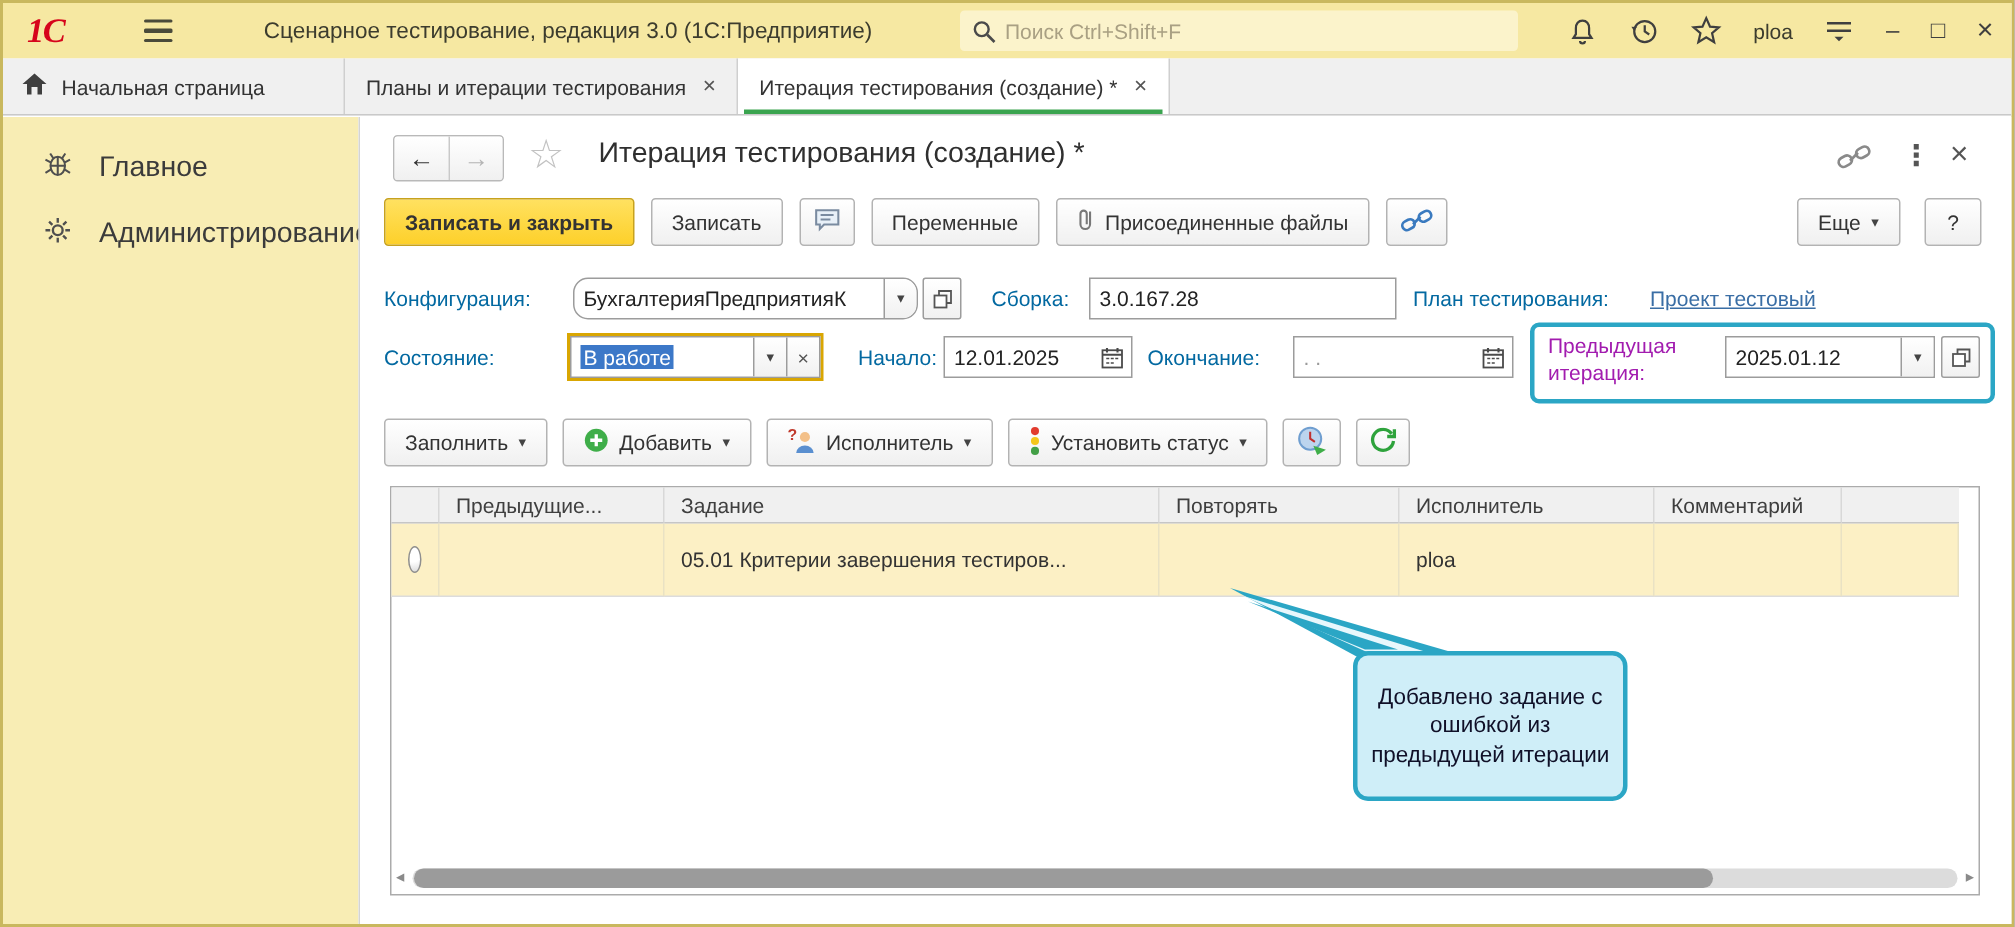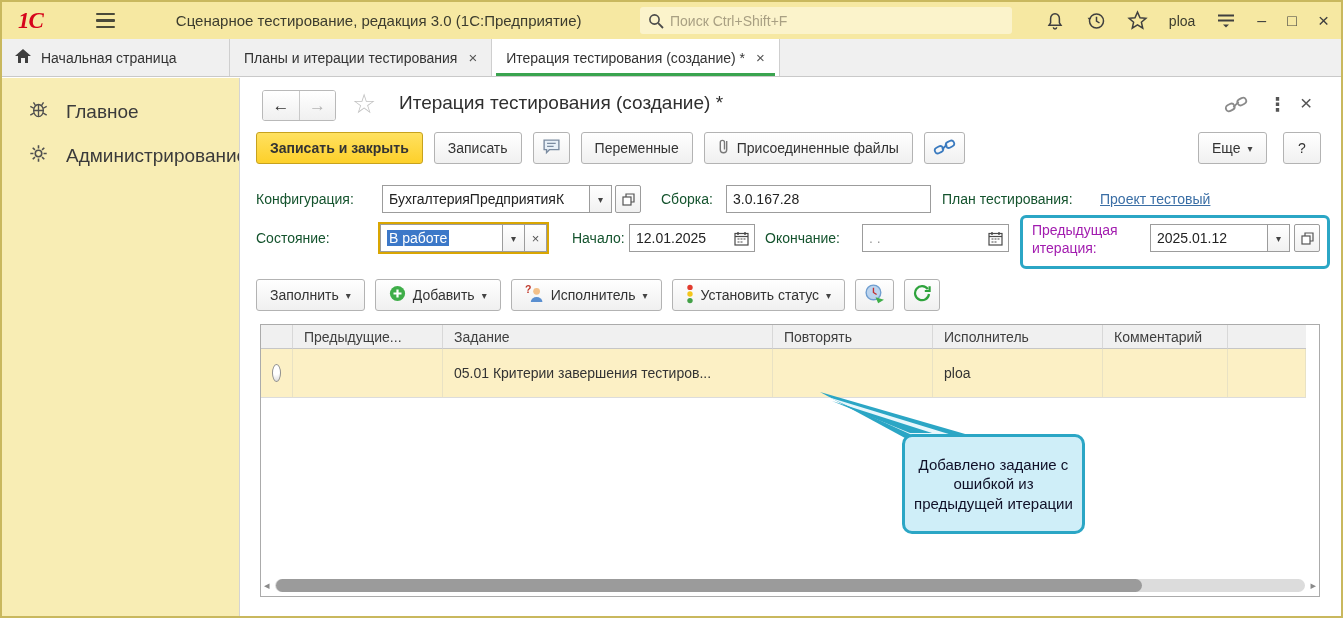--- a/index.html
+++ b/index.html
@@ -59,21 +59,21 @@
     height:32px; padding:0 13px; border:1px solid #b3b3b3; border-radius:3px;
     background:linear-gradient(#ffffff,#f0f0f0); font-size:14px; color:#333;
     cursor:pointer; white-space:nowrap; font-family:inherit; }
   .btn-primary { background:linear-gradient(#ffe160,#fdd02a); border-color:#c7a21e; font-weight:bold; }
   .btn .caret { font-size:10px; color:#444; }
   .icon-btn { padding:0 8px; }
   .cmdbar { position:absolute; left:254px; top:130px; display:flex; gap:11px; }
   .cmd-right-more { position:absolute; left:1196px; top:130px; }
   .cmd-right-help { position:absolute; left:1281px; top:130px; width:38px; }
   
-  .flabel { position:absolute; font-size:14px; color:#14532d; white-space:nowrap; }
+  .flabel { position:absolute; font-size:14px; color:#0369a1; white-space:nowrap; }
   .field { position:absolute; height:28px; border:1px solid #9c9c9c; background:#fff;
     display:flex; align-items:center; font-size:14px; color:#222; overflow:hidden; }
   .field .txt { padding:0 6px; white-space:nowrap; overflow:hidden; flex:1; }
   .seg { width:22px; align-self:stretch; display:flex; align-items:center; justify-content:center;
     border-left:1px solid #9c9c9c; background:linear-gradient(#fff,#f1f1f1);
     font-size:10px; color:#444; cursor:pointer; }
   .sq-btn { position:absolute; width:26px; height:28px; border:1px solid #9c9c9c; border-radius:2px;
     background:linear-gradient(#fff,#f1f1f1); display:flex; align-items:center; justify-content:center; cursor:pointer; }
   .focus-gold { box-shadow:0 0 0 2px #d9a602; }
   .sel-text { background:#3c78c8; color:#fff; padding:16px 2px; }
@@ -261,21 +261,21 @@
           </svg></span>
     </button>
   </div>
   <button class="btn cmd-right-more">
     <span>Еще</span>
     <span class="caret">▾</span>
   </button>
   <button class="btn cmd-right-help">?</button>
 
   <span class="flabel" style="left:254px; top:189px;">Конфигурация:</span>
-  <div class="field" style="left:380px; top:183px; width:230px;">
+  <div class="field" style="left:380px; top:183px; width:230px;border-radius:10px;">
     <span class="txt">БухгалтерияПредприятияК</span>
     <span class="seg">▾</span>
   </div>
   <span class="sq-btn" style="left:613px; top:183px;">
     <svg width="13" height="13" viewBox="0 0 13 13">
         <rect x="1" y="4" width="8" height="8" fill="#fff" stroke="#555" stroke-width="1.2"></rect>
         <path d="M4 4 V1 H12 V9 H9" fill="none" stroke="#555" stroke-width="1.2"></path>
       </svg>
   </span>
   <span class="flabel" style="left:659px; top:189px;">Сборка:</span>

